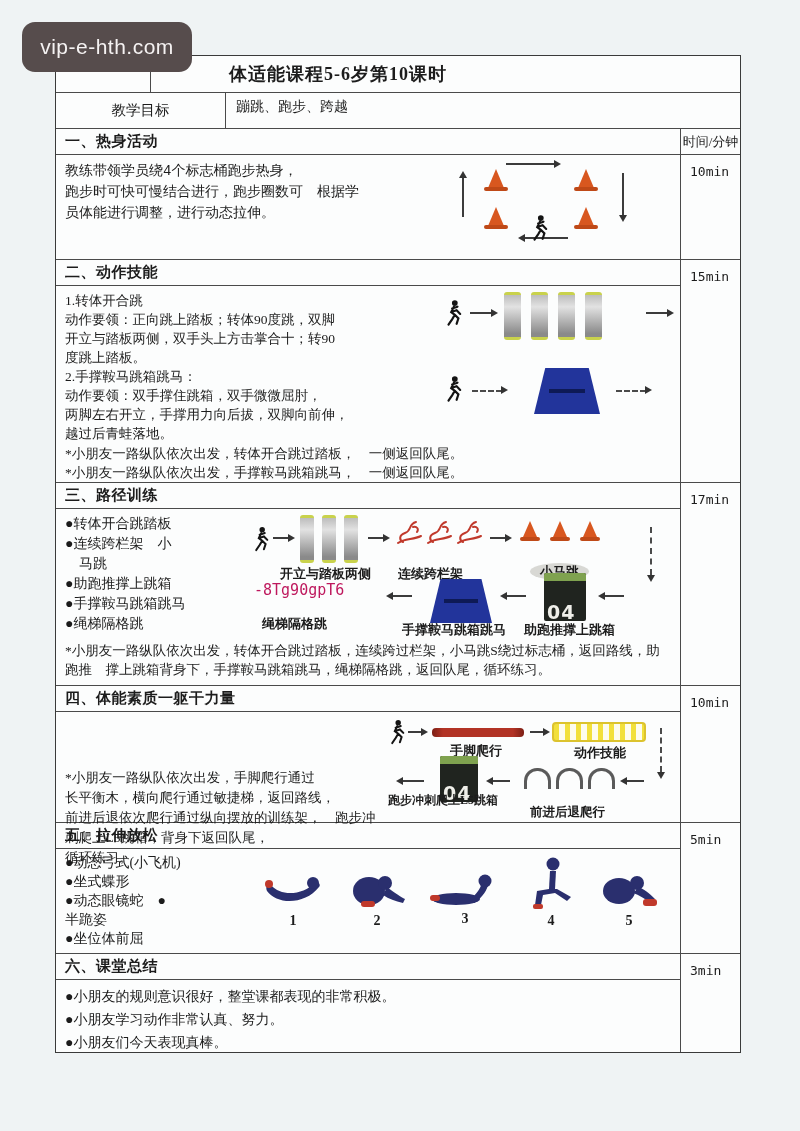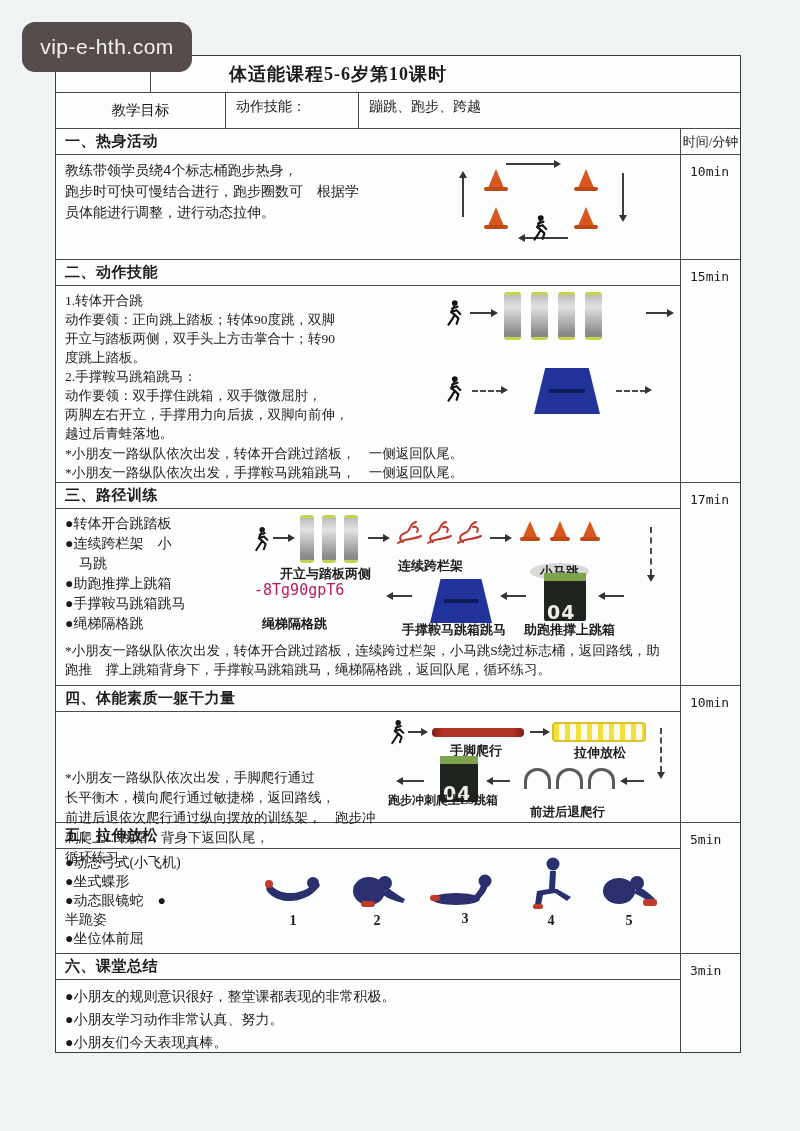--- a/index.html
+++ b/index.html
@@ -108,21 +108,20 @@
 
   <div class="row-title">
     <div class="stub"></div>
     <div class="ttl">体适能课程5-6岁第10课时</div>
   </div>
 
   <div class="objwrap">
     <div class="obj-label">教学目标</div>
     <div class="obj-rows">
       <div class="obj-row">
-        <div class="obj-key">动作技能：</div>
         <div class="obj-val">蹦跳、跑步、跨越</div>
       </div>
     </div>
   </div>
 
   <div class="sec">
     <div class="sec-main">
       <div class="sec-h">一、热身活动</div>
       <div class="sec-c" style="height:104px;font-family:Liberation Mono, monospace;">
         <div class="para ml" style="left:9px; top:6px; width:340px;">教练带领学员绕4个标志桶跑步热身，
@@ -235,21 +234,21 @@
             <div class="tri r" style="left:131px; top:21px;"></div>
           <svg class="abs" style="left:144px; top:6px;" width="26" height="28" viewBox="0 0 26 28">
             <path d="M20 3 C12 5 16 12 9 14 C3 16 3 21 7 23 M2 24 C9 19 17 21 25 17 M17 8 C21 7 23 10 21 13" stroke="#c0392b" stroke-width="2" fill="none" stroke-linecap="round"></path>
           </svg>
           <svg class="abs" style="left:174px; top:6px;" width="26" height="28" viewBox="0 0 26 28">
             <path d="M20 3 C12 5 16 12 9 14 C3 16 3 21 7 23 M2 24 C9 19 17 21 25 17 M17 8 C21 7 23 10 21 13" stroke="#c0392b" stroke-width="2" fill="none" stroke-linecap="round"></path>
           </svg>
           <svg class="abs" style="left:204px; top:6px;" width="26" height="28" viewBox="0 0 26 28">
             <path d="M20 3 C12 5 16 12 9 14 C3 16 3 21 7 23 M2 24 C9 19 17 21 25 17 M17 8 C21 7 23 10 21 13" stroke="#c0392b" stroke-width="2" fill="none" stroke-linecap="round"></path>
           </svg>
-          <div class="dlabel" style="left:146px; top:44px;">连续跨栏架</div>
+          <div class="dlabel" style="left:146px; top:52px;">连续跨栏架</div>
           <div class="hline" style="left:238px; top:24px; width:16px;"></div>
             <div class="tri r" style="left:253px; top:21px;"></div>
           <div class="cone sm" style="left:266px; top:8px;">
               <div class="tri-c"></div>
               <div class="base"></div>
             </div>
           <div class="cone sm" style="left:296px; top:8px;">
               <div class="tri-c"></div>
               <div class="base"></div>
             </div>
@@ -298,21 +297,21 @@
             <circle cx="12" cy="4" r="3.2" fill="#141414"></circle>
             <path d="M11 8 L8 14 L12 17 L9 22 L5 28 M8 14 L14 12 L18 16 M12 17 L16 21 L14 27 M9 10 L15 8" stroke="#141414" stroke-width="2.4" fill="none" stroke-linecap="round"></path>
           </svg>
           <div class="hline" style="left:20px; top:15px; width:14px;"></div>
             <div class="tri r" style="left:33px; top:12px;"></div>
           <div class="beam" style="left:44px; top:12px; width:92px;"></div>
           <div class="dlabel" style="left:62px; top:26px;">手脚爬行</div>
           <div class="hline" style="left:142px; top:15px; width:14px;"></div>
             <div class="tri r" style="left:155px; top:12px;"></div>
           <div class="ladder" style="left:164px; top:6px; width:94px;"></div>
-          <div class="dlabel" style="left:186px; top:28px;">拉伸放松</div>
+          <div class="dlabel" style="left:186px; top:28px;">动作技能</div>
           <div class="dash-v" style="left:272px; top:12px; height:44px;"></div>
           <div class="tri d" style="left:269px; top:56px;"></div>
           <div class="hline" style="left:238px; top:64px; width:18px;"></div>
             <div class="tri l" style="left:232px; top:61px;"></div>
           <div class="uhurdle" style="left:136px; top:52px;"></div>
           <div class="uhurdle" style="left:168px; top:52px;"></div>
           <div class="uhurdle" style="left:200px; top:52px;"></div>
           <div class="hline" style="left:104px; top:64px; width:18px;"></div>
             <div class="tri l" style="left:98px; top:61px;"></div>
           <div class="box04" style="left:52px; top:40px; width:38px; height:46px;">

